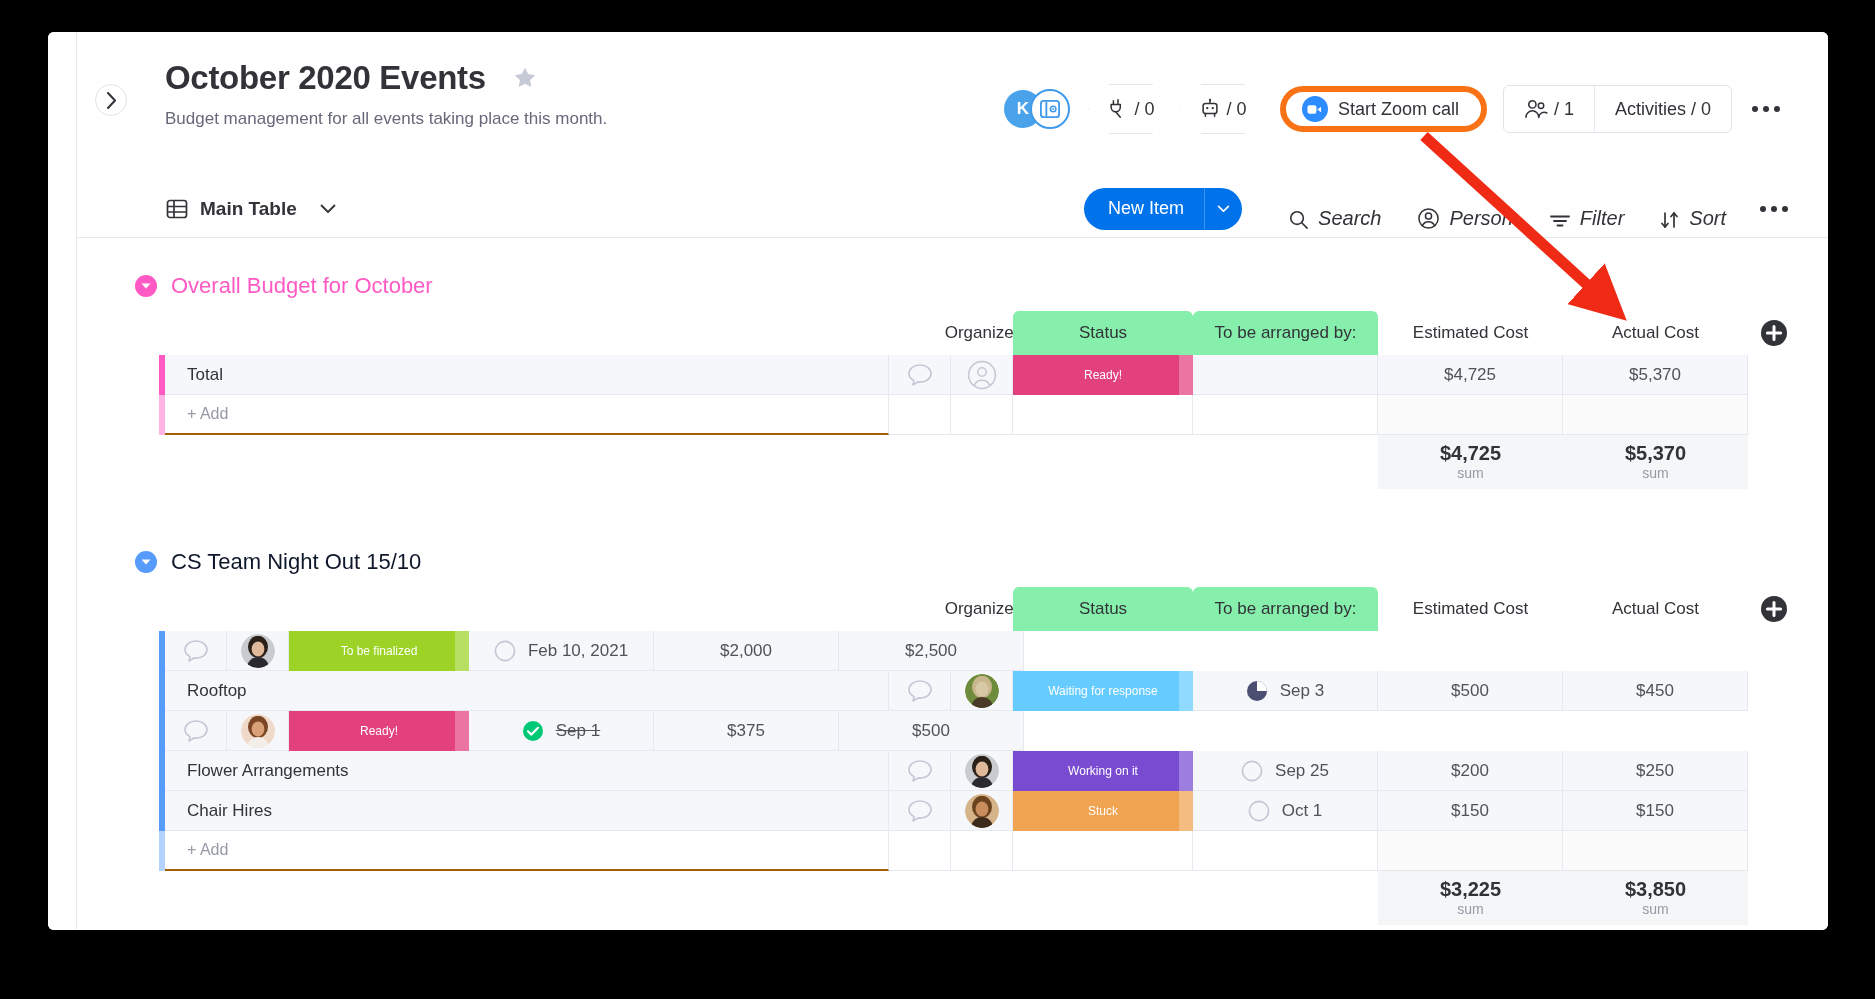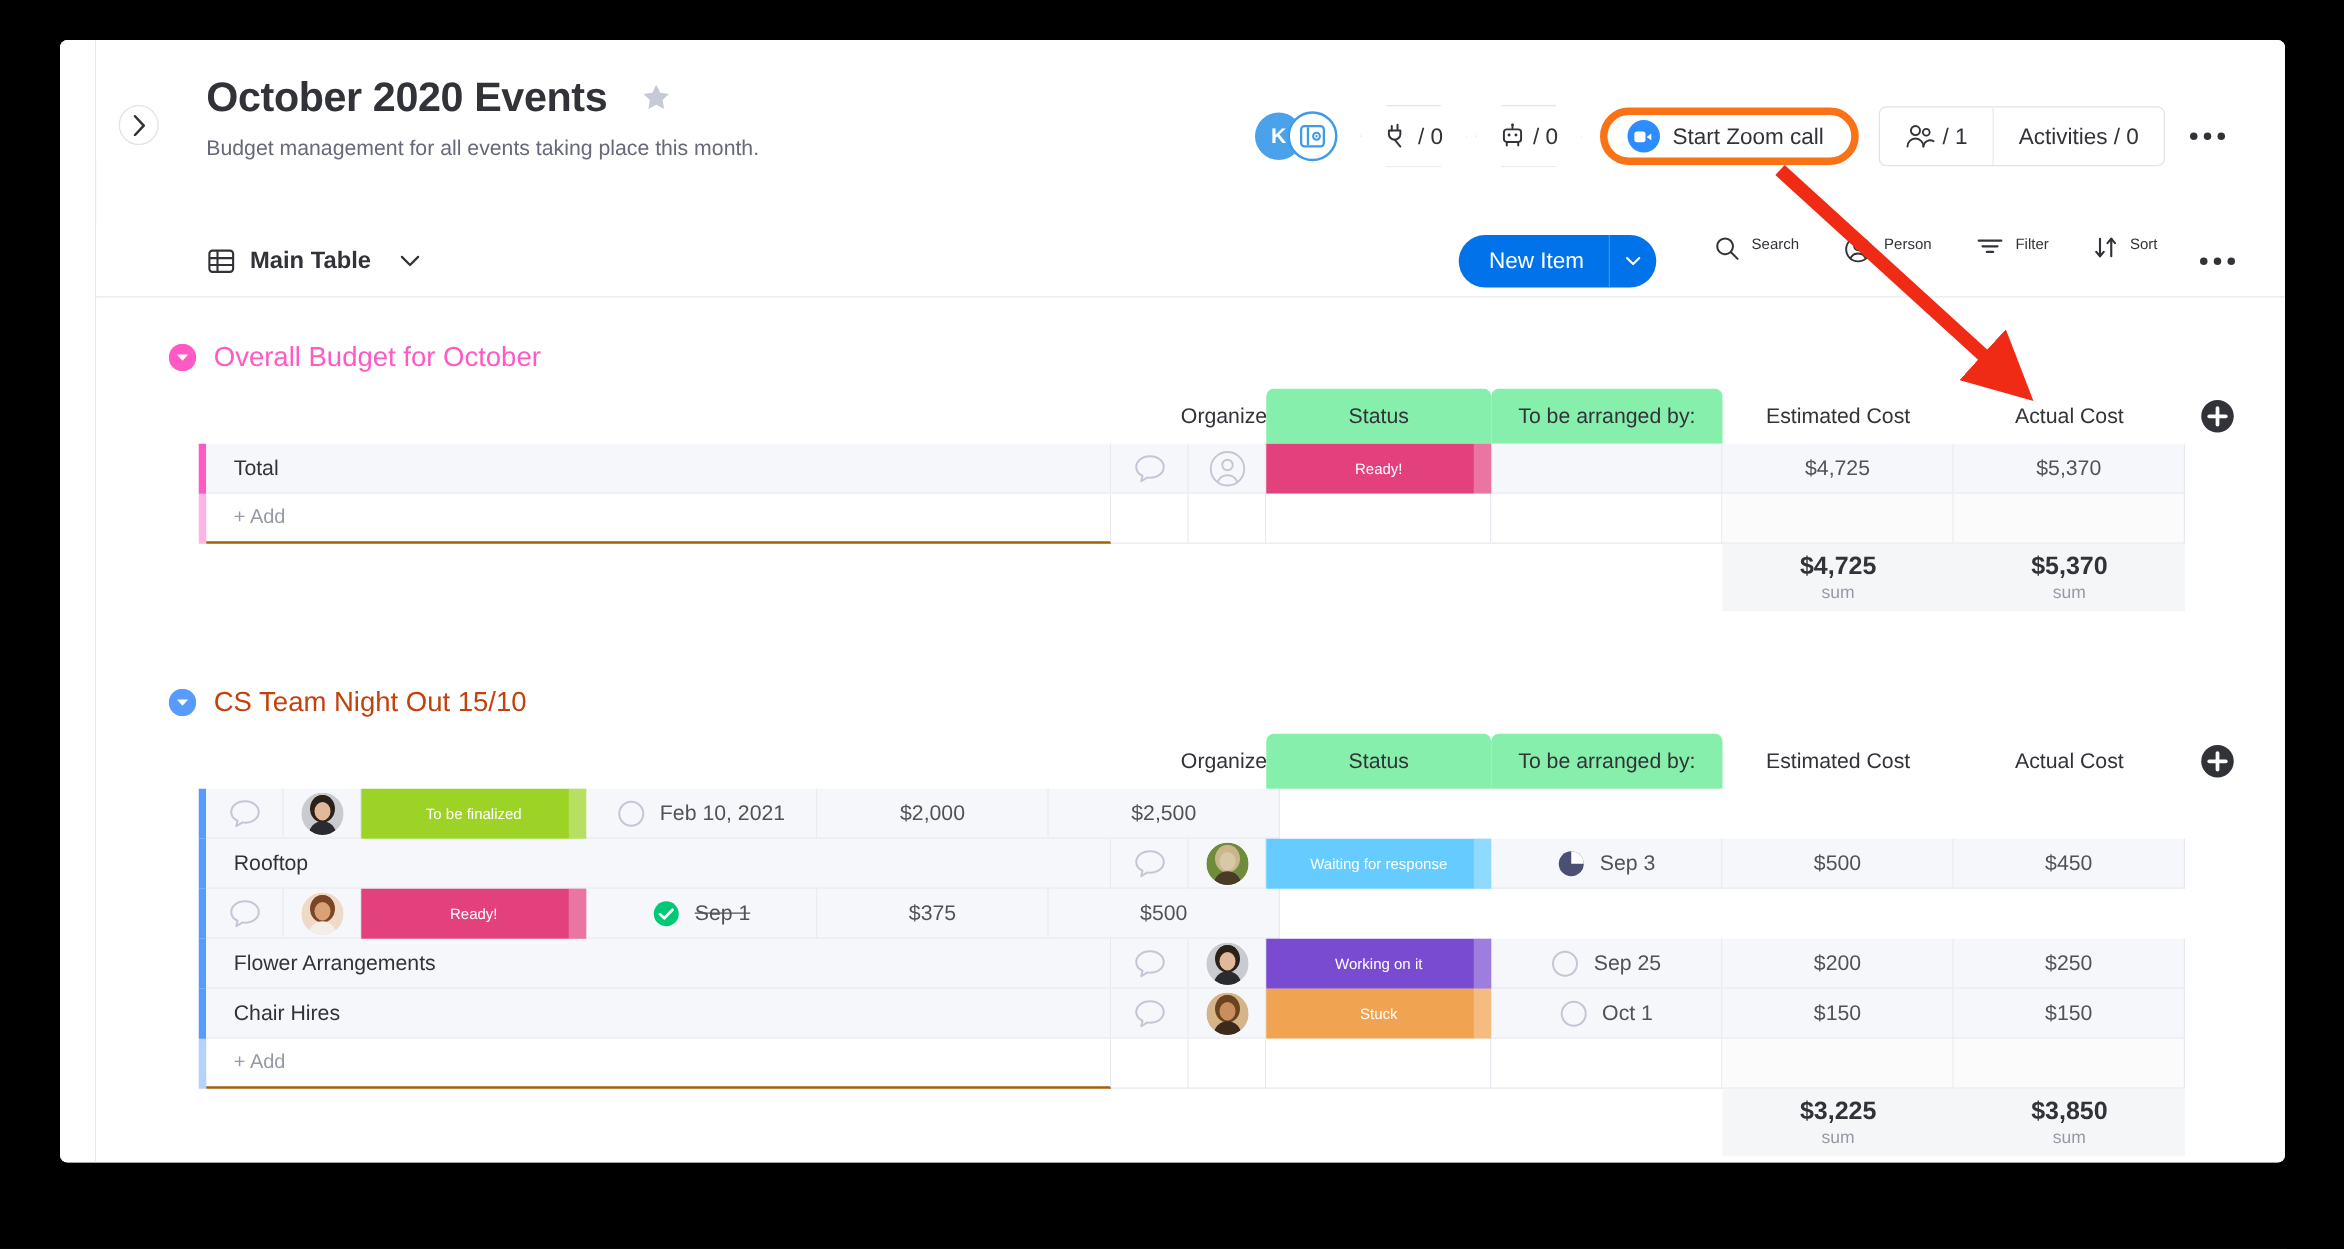--- a/index.html
+++ b/index.html
@@ -125,23 +125,23 @@
   }
   .newitem .txt {
     display: flex; align-items: center; padding: 0 20px 0 24px;
     color: #fff; font-size: 18px; font-weight: normal;
   }
   .newitem .split {
     display: flex; align-items: center; justify-content: center;
     width: 38px; border-left: 1px solid #3e92ef;
   }
   .tb-item {
-    display: flex; align-items: flex-start; gap: 9px;
-    font-size: 12px; color: #323338; cursor: pointer;
-    padding: 0 18px; height: 42px;
+    display: flex; align-items: flex-end; gap: 9px;
+    font-size: 20px; color: #323338; cursor: pointer;
+    padding: 0 18px; height: 42px; font-style: italic;
   }
   .tb-kebab { display: flex; align-items: center; gap: 5px; padding-left: 16px; padding-right: 2px; cursor: pointer; }
   .tb-kebab i { width: 6px; height: 6px; border-radius: 50%; background: #323338; display: block; }
 
   
   .board {
     position: absolute; left: 29px; top: 207px; right: 0; bottom: 0;
     background: #fff; overflow: hidden;
   }
   .group { position: relative; }
@@ -460,21 +460,21 @@
             </div>
           </div>
           <div class="group" style="margin-top:48px">
             <div class="group-title-row">
               <span class="collapse-dot">
                 <svg width="22" height="22" viewBox="0 0 22 22">
                   <circle cx="11" cy="11" r="11" fill="#579bfc"></circle>
                   <path d="M6.5 8.5 L11 13.6 L15.5 8.5" fill="#fff"></path>
                 </svg>
               </span>
-              <span class="group-name" style="color:#c2410c">CS Team Night Out 15/10</span>
+              <span class="group-name" style="color:#0f172a">CS Team Night Out 15/10</span>
             </div>
             <div class="trow thead">
               <div class="c-pad"></div>
               <div class="c-bar"></div>
               <div class="c-name"></div>
               <div class="c-chat"></div>
               <div class="c-person">Organizer</div>
               <div class="c-status hdr-shade">Status</div>
               <div class="c-date hdr-shade">To be arranged by:</div>
               <div class="c-est">Estimated Cost</div>

